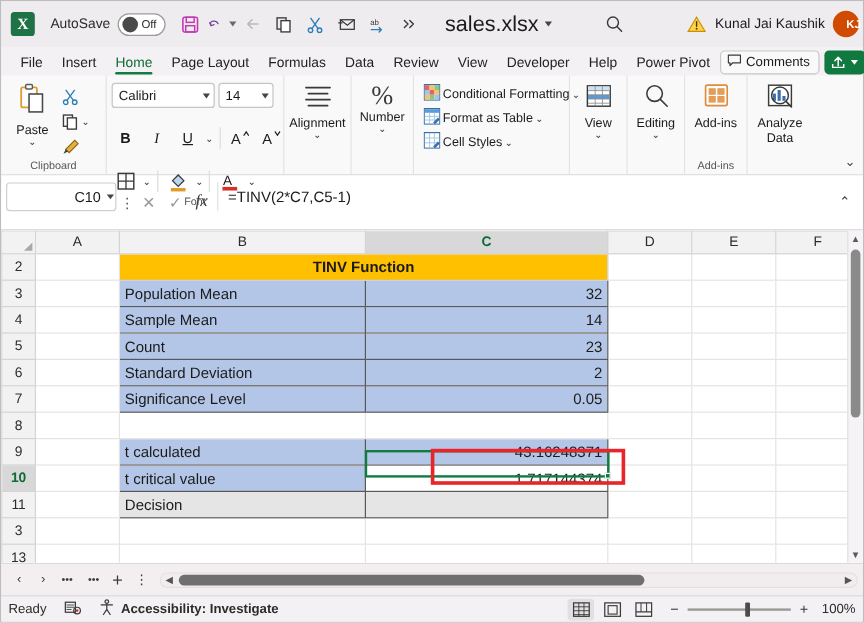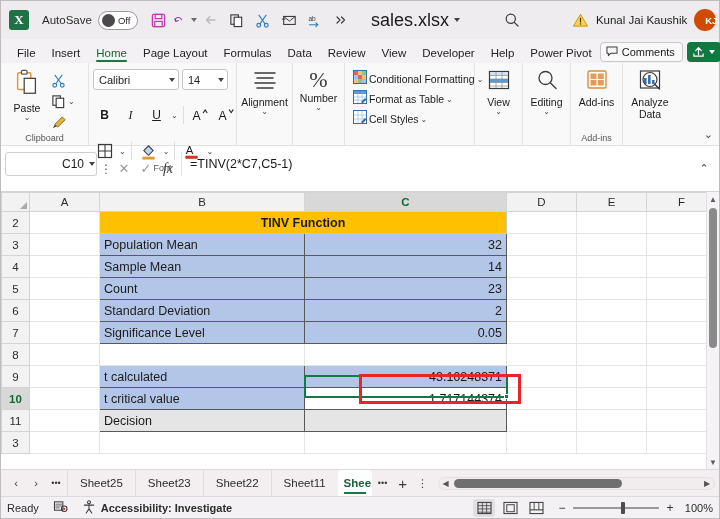--- a/index.html
+++ b/index.html
@@ -830,20 +830,29 @@
       <tr>
         <th class="rowhdr">3</th>
         <td class="cell"></td>
         <td class="cell"></td>
         <td class="cell"></td>
         <td class="cell"></td>
         <td class="cell"></td>
         <td class="cell"></td>
       </tr>
 
+      <tr>
+        <th class="rowhdr">13</th>
+        <td class="cell"></td>
+        <td class="cell"></td>
+        <td class="cell"></td>
+        <td class="cell"></td>
+        <td class="cell"></td>
+        <td class="cell"></td>
+      </tr>
 
     </tbody>
       </table>
 
     <div class="sel-outline" style="left:303px; top:183px; width:204px; height:23px;">
       <div class="handle"></div>
     </div>
 
     <div class="redbox" style="left:358px; top:182px; width:162px; height:30px;"></div>
 
@@ -853,27 +862,20 @@
       <div style="flex:1"></div>
       <div class="vs-arrow">▼</div>
     </div>
   </div>
 
   <div class="sheetbar">
     <div class="nav-arrows">
       <div class="navbtn">‹</div>
       <div class="navbtn">›</div>
       <div class="navbtn" style="font-size:9px;">•••</div>
-    </div>
-    <div class="stabs">
-      <div class="stab">Sheet25</div>
-      <div class="stab">Sheet23</div>
-      <div class="stab">Sheet22</div>
-      <div class="stab">Sheet11</div>
-      <div class="stab active">Shee</div>
     </div>
     <div class="tabs-tail">
       <div class="navbtn" style="font-size:9px;">•••</div>
       <div class="navbtn" style="font-size:15px;">+</div>
       <div class="navbtn">⋮</div>
     </div>
     <div class="hscroll-area">
       <div class="hscroll">
         <div class="hs-arrow">◀</div>
         <div class="hs-thumb"></div>

